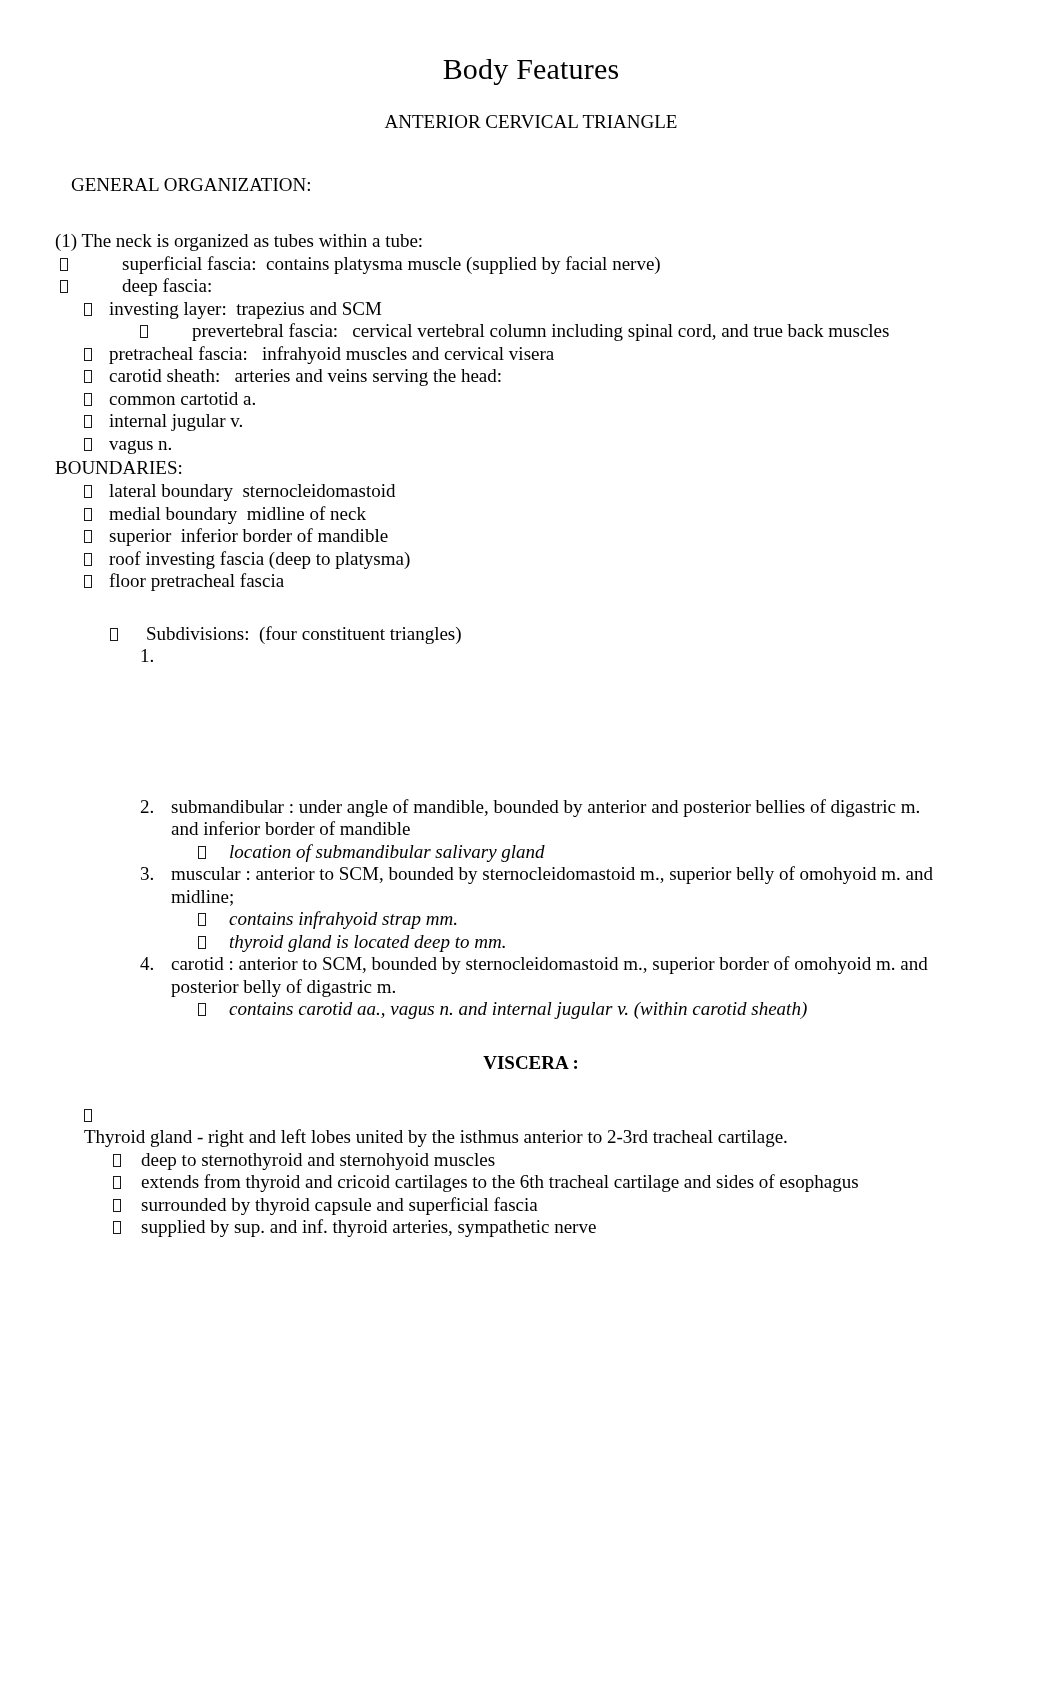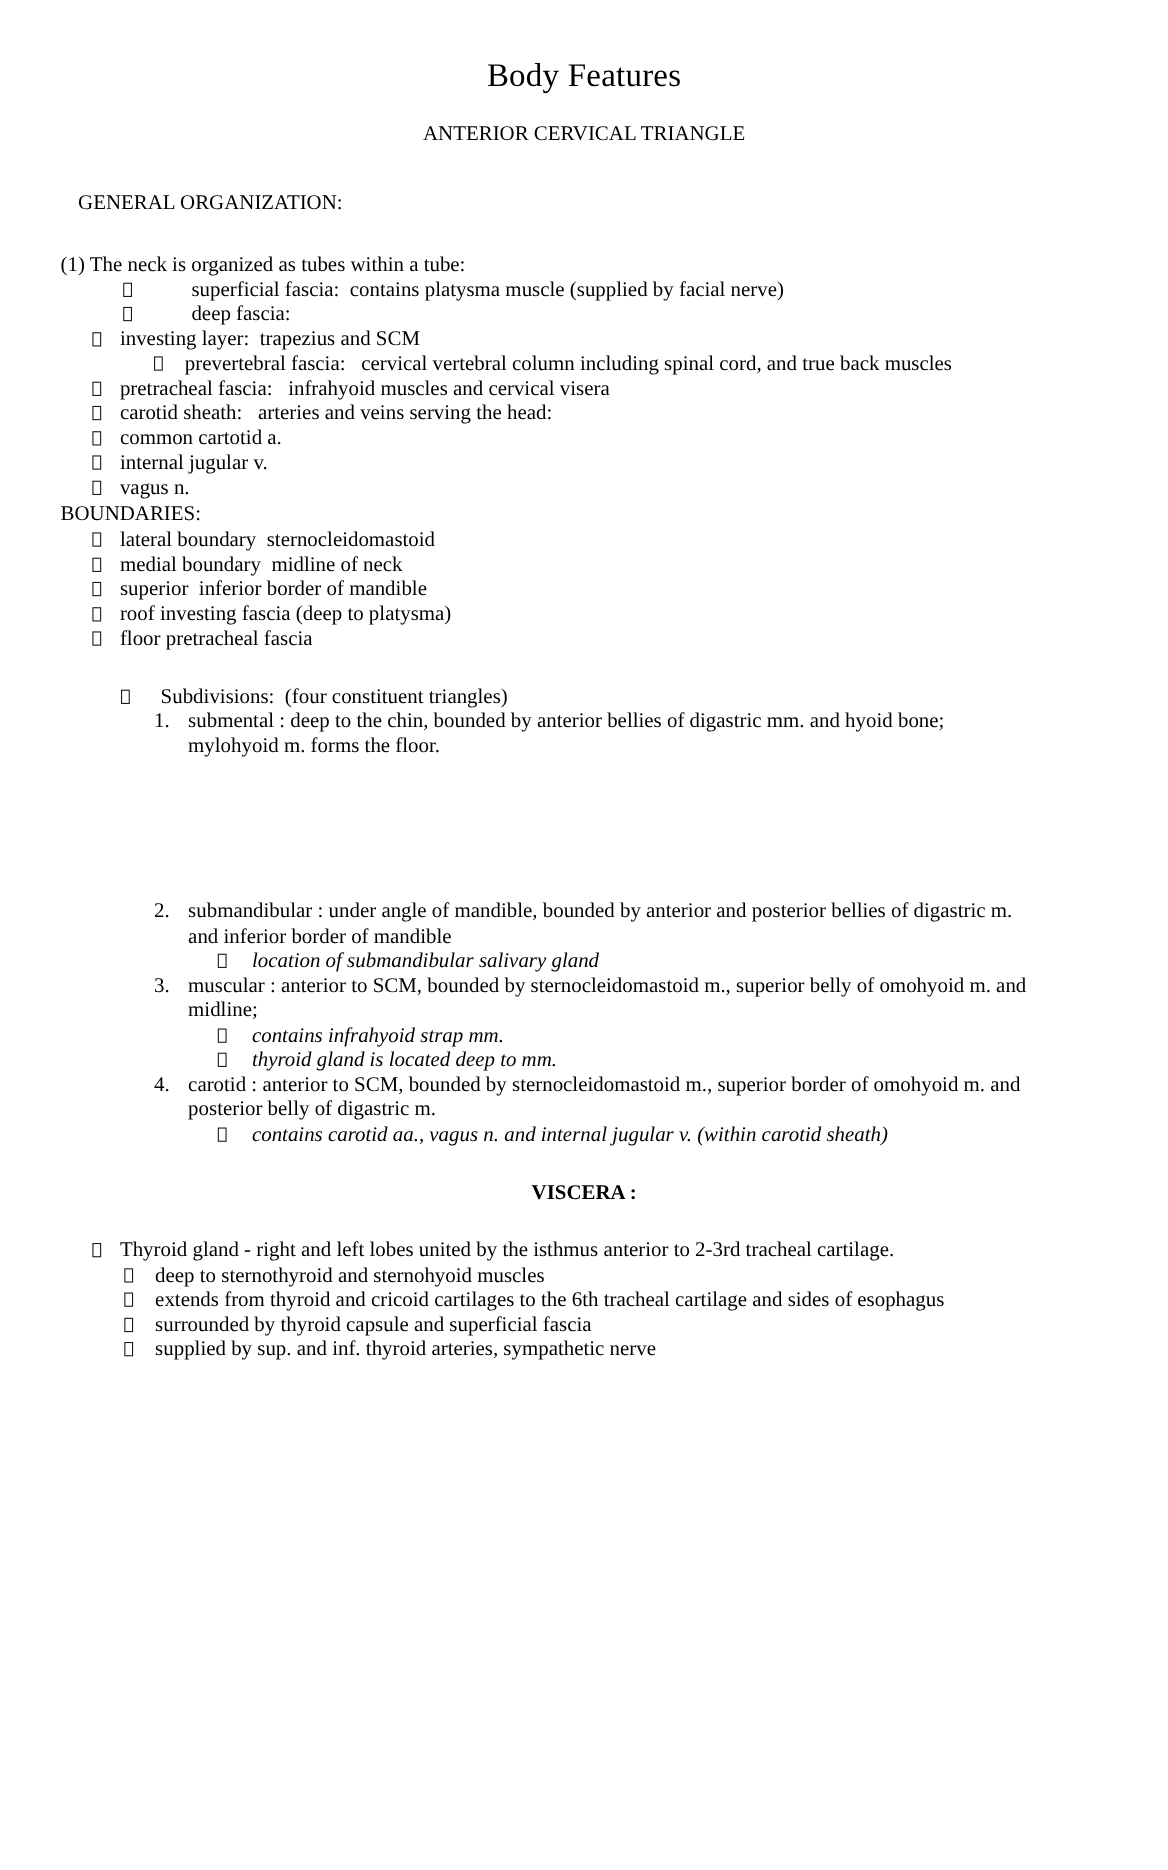--- a/index.html
+++ b/index.html
@@ -101,25 +101,25 @@
     display: inline-block;
     width: 8px;
     height: 13px;
     border: 1px solid #1a1a1a;
     box-sizing: border-box;
     vertical-align: -1px;
     background: transparent;
   }
 
   
-  .lvl-a { padding-left: 112px; }     
+  .lvl-a { padding-left: 60px; }     
   .lvl-a .marker { width: 62px; }
   .lvl-b { padding-left: 84px; }     
   .lvl-b .marker { width: 25px; }
-  .lvl-c { padding-left: 140px; }    
+  .lvl-c { padding-left: 140px; gap: 24px; }    
   .lvl-c .marker { width: 28px; }
   .lvl-sub { padding-left: 110px; }
   .lvl-sub .marker { width: 36px; }
 
   .num-row {
     display: flex;
     align-items: flex-start;
     font-size: 19px;
     line-height: 22.5px;
     margin: 0;
@@ -149,20 +149,21 @@
   }
   .thy-sub .marker { flex: 0 0 auto; width: 28px; }
 
   .thy-main {
     display: flex;
     align-items: flex-start;
     font-size: 19px;
     line-height: 22.5px;
     margin: 0;
     padding-left: 84px;
+    flex-direction: column;
   }
   .thy-main .marker { flex: 0 0 auto; width: 25px; }
 
   .spacer-xs { height: 9px; }
   .spacer-sm { height: 18px; }
   .spacer-md { height: 30px; }
   .spacer-xl { height: 128px; }
 
   .boundaries-line {
     font-size: 19px;
@@ -248,21 +249,20 @@
 
   <div class="spacer-md"></div>
 
   <div class="row lvl-sub">
     <span class="marker"><span class="tofu"></span></span>
     <span class="txt">Subdivisions:  (four constituent triangles)</span>
   </div>
 
   <div class="num-row">
     <span class="marker">1.</span>
-    <span class="txt">submental : deep to the chin, bounded by anterior bellies of digastric mm. and hyoid bone; mylohyoid m. forms the floor.</span>
   </div>
 
   <div class="spacer-xl"></div>
 
   <div class="num-row">
     <span class="marker">2.</span>
     <span class="txt">submandibular  : under angle of mandible, bounded by anterior and posterior bellies of digastric m. and inferior border of mandible</span>
   </div>
   <div class="subbul">
     <span class="marker"><span class="tofu"></span></span>

